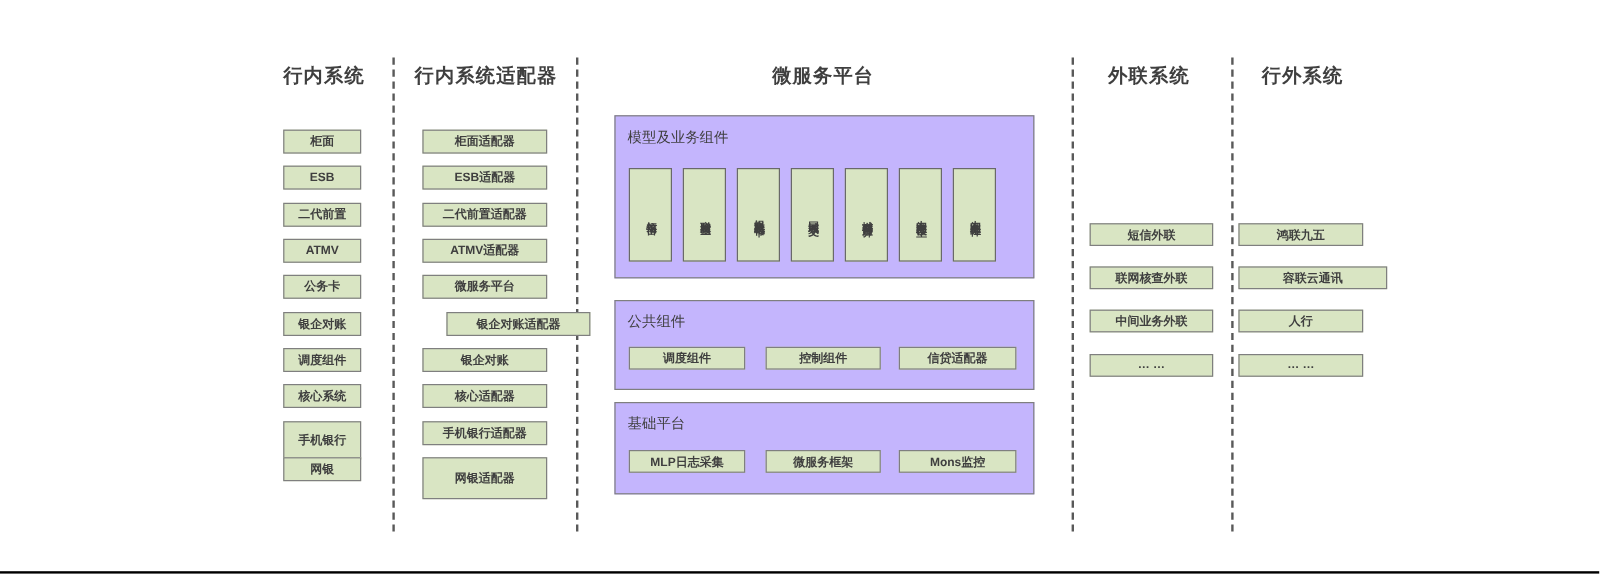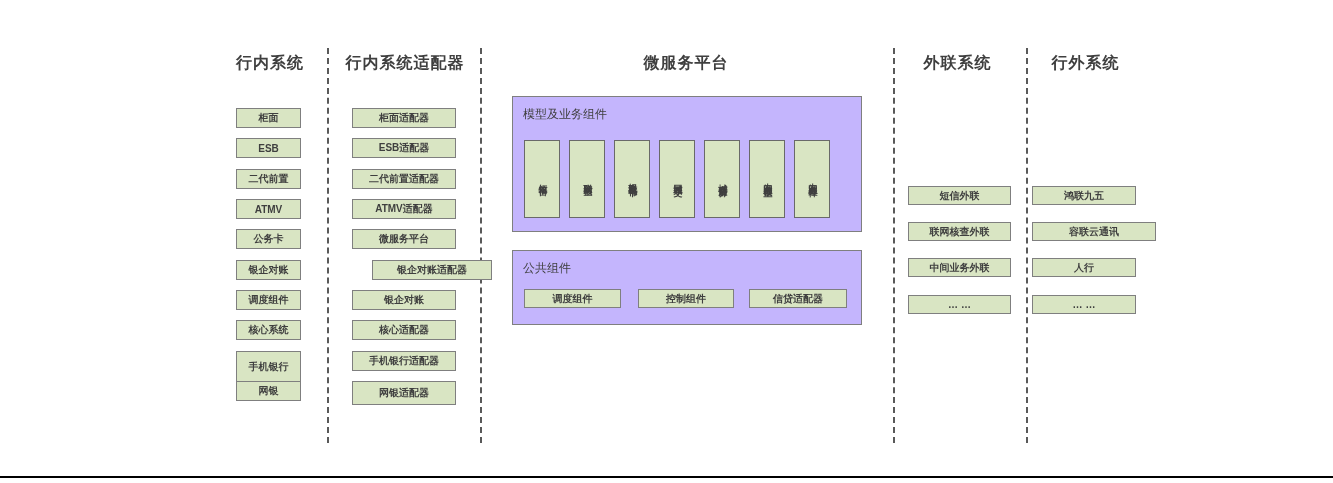--- a/index.html
+++ b/index.html
@@ -71,40 +71,46 @@
 
   <div class="gbox" style="left:352px;top:108px;width:104px;height:20px">柜面适配器</div>
   <div class="gbox" style="left:352px;top:138px;width:104px;height:20px">ESB适配器</div>
   <div class="gbox" style="left:352px;top:169px;width:104px;height:20px">二代前置适配器</div>
   <div class="gbox" style="left:352px;top:199px;width:104px;height:20px">ATMV适配器</div>
   <div class="gbox" style="left:352px;top:229px;width:104px;height:20px">微服务平台</div>
   <div class="gbox" style="left:372px;top:260px;width:120px;height:20px">银企对账适配器</div>
   <div class="gbox" style="left:352px;top:290px;width:104px;height:20px">银企对账</div>
   <div class="gbox" style="left:352px;top:320px;width:104px;height:20px">核心适配器</div>
   <div class="gbox" style="left:352px;top:351px;width:104px;height:20px">手机银行适配器</div>
-  <div class="gbox" style="left:352px;top:381px;width:104px;height:24px">网银适配器</div>
+  <div class="gbox" style="left:352px;top:381px;width:104px;height:35px">网银适配器</div>
 
   <div class="panel" style="top:96px;height:136px">
     <div class="panel-label">模型及业务组件</div>
     <div class="vbox" style="left:11px">短信平台</div>
     <div class="vbox" style="left:56px">联网核查</div>
     <div class="vbox" style="left:101px">银联及银行卡</div>
     <div class="vbox" style="left:146px">同城票交</div>
     <div class="vbox" style="left:191px">城商行清算</div>
     <div class="vbox" style="left:236px">中间业务模型</div>
     <div class="vbox" style="left:281px">中间业务组件</div>
   </div>
 
   <div class="panel" style="top:250px;height:75px">
     <div class="panel-label">公共组件</div>
     <div class="gbox" style="left:11px;top:38px;width:97px;height:19px">调度组件</div>
     <div class="gbox" style="left:125px;top:38px;width:96px;height:19px">控制组件</div>
     <div class="gbox" style="left:236px;top:38px;width:98px;height:19px">信贷适配器</div>
   </div>
 
+  <div class="panel" style="top:335px;height:77px">
+    <div class="panel-label">基础平台</div>
+    <div class="gbox" style="left:11px;top:39px;width:97px;height:19px">MLP日志采集</div>
+    <div class="gbox" style="left:125px;top:39px;width:96px;height:19px">微服务框架</div>
+    <div class="gbox" style="left:236px;top:39px;width:98px;height:19px">Mons监控</div>
+  </div>
 
   <div class="gbox" style="left:908px;top:186px;width:103px;height:19px">短信外联</div>
   <div class="gbox" style="left:908px;top:222px;width:103px;height:19px">联网核查外联</div>
   <div class="gbox" style="left:908px;top:258px;width:103px;height:19px">中间业务外联</div>
   <div class="gbox" style="left:908px;top:295px;width:103px;height:19px">… …</div>
 
   <div class="gbox" style="left:1032px;top:186px;width:104px;height:19px">鸿联九五</div>
   <div class="gbox" style="left:1032px;top:222px;width:124px;height:19px">容联云通讯</div>
   <div class="gbox" style="left:1032px;top:258px;width:104px;height:19px">人行</div>
   <div class="gbox" style="left:1032px;top:295px;width:104px;height:19px">… …</div>

